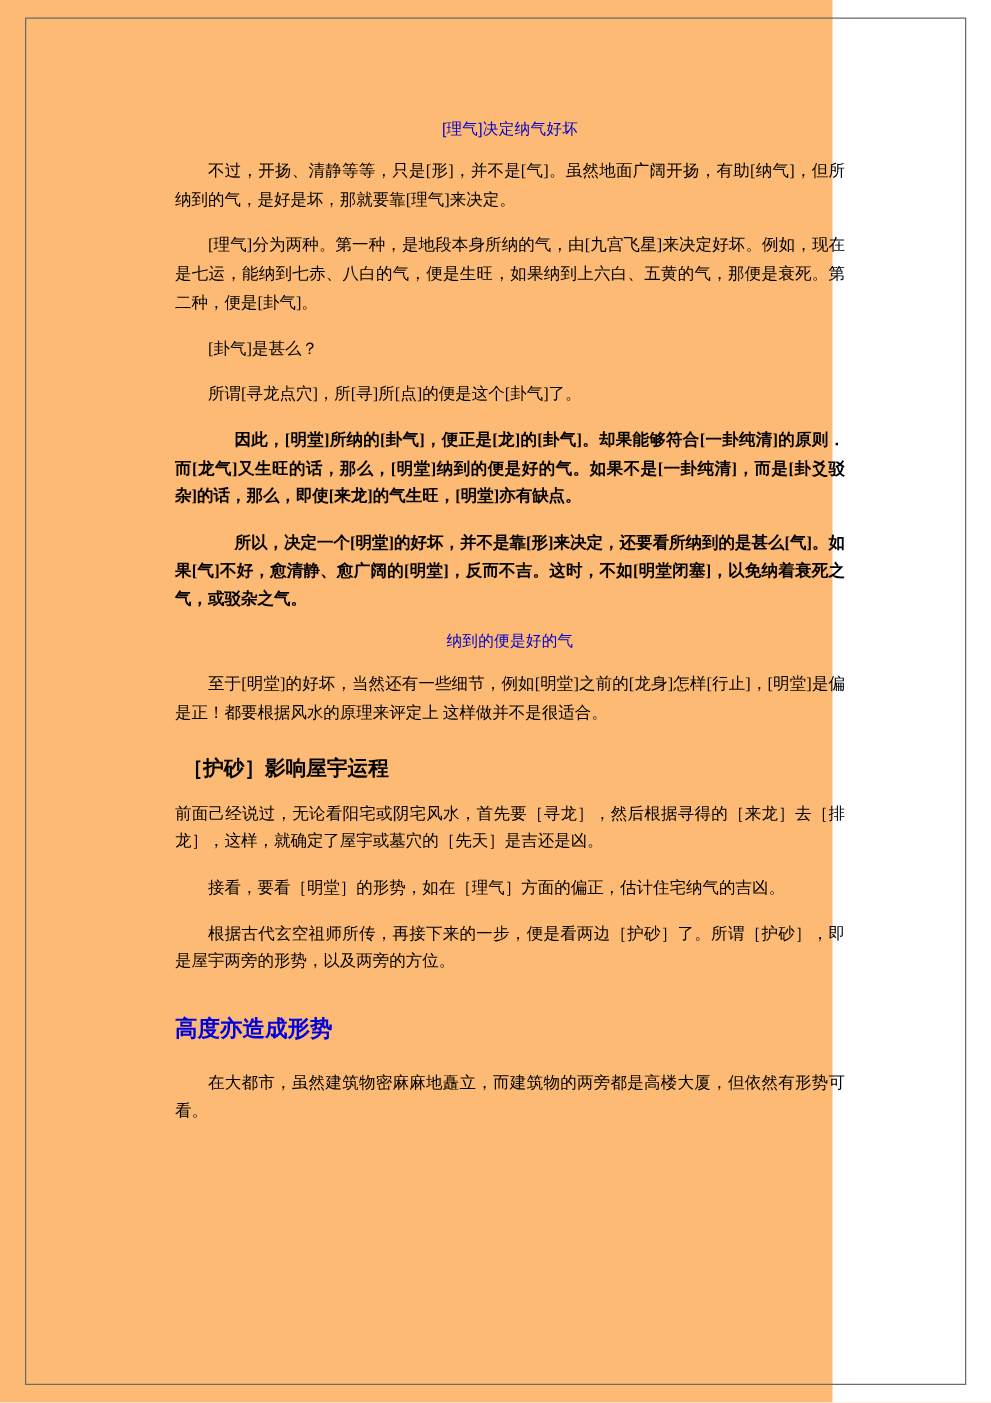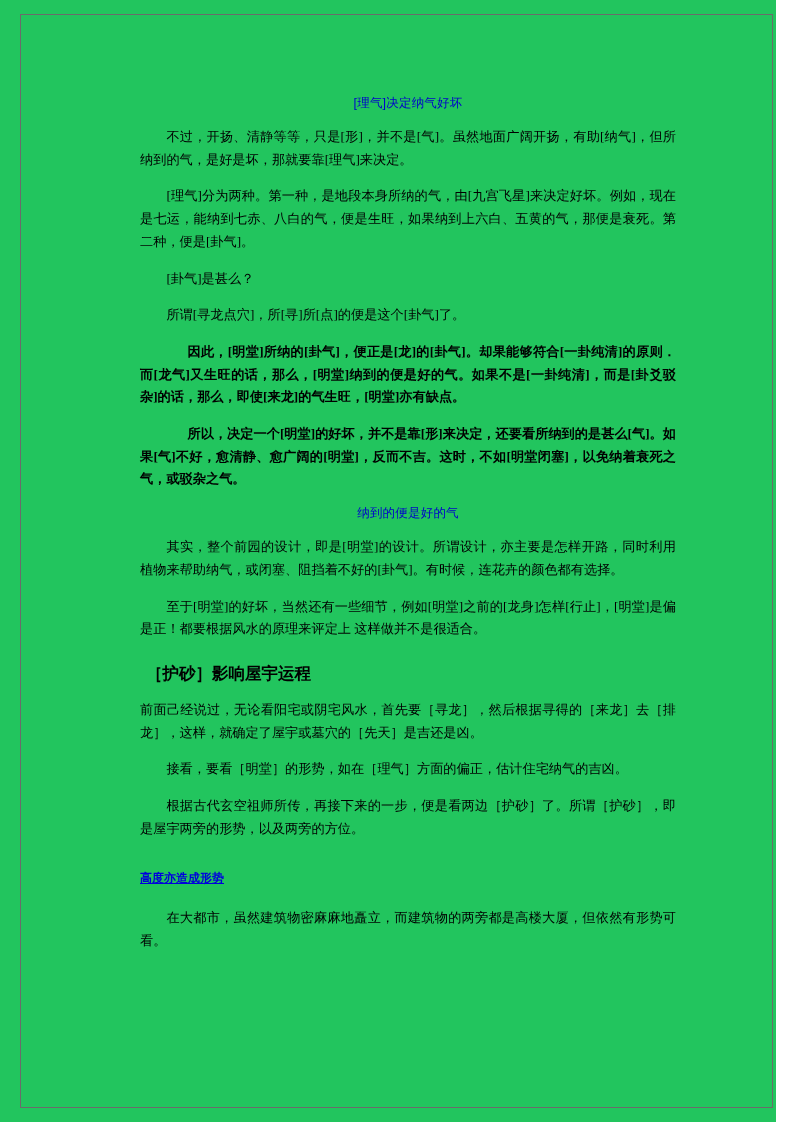--- a/index.html
+++ b/index.html
@@ -8,24 +8,24 @@
     background: #ffffff;
   }
   body {
     width: 793px;
     height: 1122px;
     font-family: "Liberation Serif", "DejaVu Serif", serif;
     color: #000000;
   }
   .page {
     position: relative;
-    width: 776px;
+    width: 666px;
     height: 1122px;
     box-sizing: border-box;
-    background: #22c55e;
+    background: #fdba74;
   }
   .frame {
     position: absolute;
     left: 20px;
     top: 14px;
     width: 753px;
     height: 1094px;
     border: 1px solid #6b6b6b;
     box-sizing: border-box;
   }
@@ -60,46 +60,44 @@
   .heading-black-box {
     font-family: "Liberation Sans", sans-serif;
     font-size: 16.5px;
     font-weight: bold;
     color: #000000;
     margin: 22px 0 14px 0;
     padding-left: 6px;
   }
   .heading-blue-big {
     font-family: "Liberation Sans", sans-serif;
-    font-size: 12px;
+    font-size: 18px;
     font-weight: bold;
     color: #0000dd;
     margin: 30px 0 20px 0;
-    text-decoration: underline;
   }
 </style>
 </head>
 <body>
 
 <div class="page">
   <div class="frame"></div>
   <div class="content">
 
     <div class="heading-blue-center">[理气]决定纳气好坏</div>
 
     <p class="body">不过，开扬、清静等等，只是[形]，并不是[气]。虽然地面广阔开扬，有助[纳气]，但所纳到的气，是好是坏，那就要靠[理气]来决定。</p>
     <p class="body">[理气]分为两种。第一种，是地段本身所纳的气，由[九宫飞星]来决定好坏。例如，现在是七运，能纳到七赤、八白的气，便是生旺，如果纳到上六白、五黄的气，那便是衰死。第二种，便是[卦气]。</p>
     <p class="body">[卦气]是甚么？</p>
     <p class="body">所谓[寻龙点穴]，所[寻]所[点]的便是这个[卦气]了。</p>
     <p class="body indent-deep">因此，[明堂]所纳的[卦气]，便正是[龙]的[卦气]。却果能够符合[一卦纯清]的原则．而[龙气]又生旺的话，那么，[明堂]纳到的便是好的气。如果不是[一卦纯清]，而是[卦爻驳杂]的话，那么，即使[来龙]的气生旺，[明堂]亦有缺点。</p>
     <p class="body indent-deep">所以，决定一个[明堂]的好坏，并不是靠[形]来决定，还要看所纳到的是甚么[气]。如果[气]不好，愈清静、愈广阔的[明堂]，反而不吉。这时，不如[明堂闭塞]，以免纳着衰死之气，或驳杂之气。</p>
 
     <div class="heading-blue-center">纳到的便是好的气</div>
 
-    <p class="body">其实，整个前园的设计，即是[明堂]的设计。所谓设计，亦主要是怎样开路，同时利用植物来帮助纳气，或闭塞、阻挡着不好的[卦气]。有时候，连花卉的颜色都有选择。</p>
     <p class="body">至于[明堂]的好坏，当然还有一些细节，例如[明堂]之前的[龙身]怎样[行止]，[明堂]是偏是正！都要根据风水的原理来评定上 这样做并不是很适合。</p>
 
     <div class="heading-black-box">［护砂］影响屋宇运程</div>
 
     <p class="body noindent">前面己经说过，无论看阳宅或阴宅风水，首先要［寻龙］，然后根据寻得的［来龙］去［排龙］，这样，就确定了屋宇或墓穴的［先天］是吉还是凶。</p>
     <p class="body">接看，要看［明堂］的形势，如在［理气］方面的偏正，估计住宅纳气的吉凶。</p>
     <p class="body">根据古代玄空祖师所传，再接下来的一步，便是看两边［护砂］了。所谓［护砂］，即是屋宇两旁的形势，以及两旁的方位。</p>
 
     <div class="heading-blue-big">高度亦造成形势</div>
 

